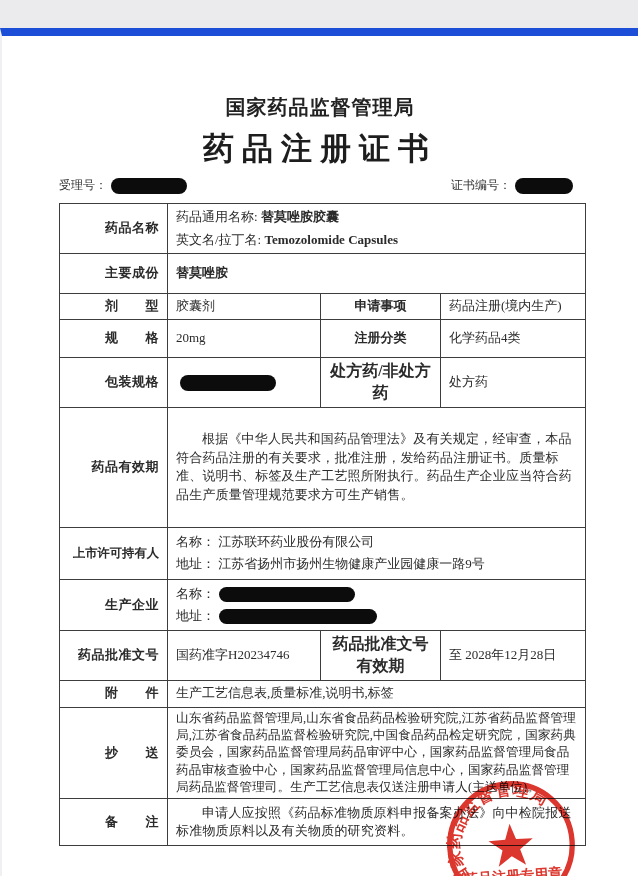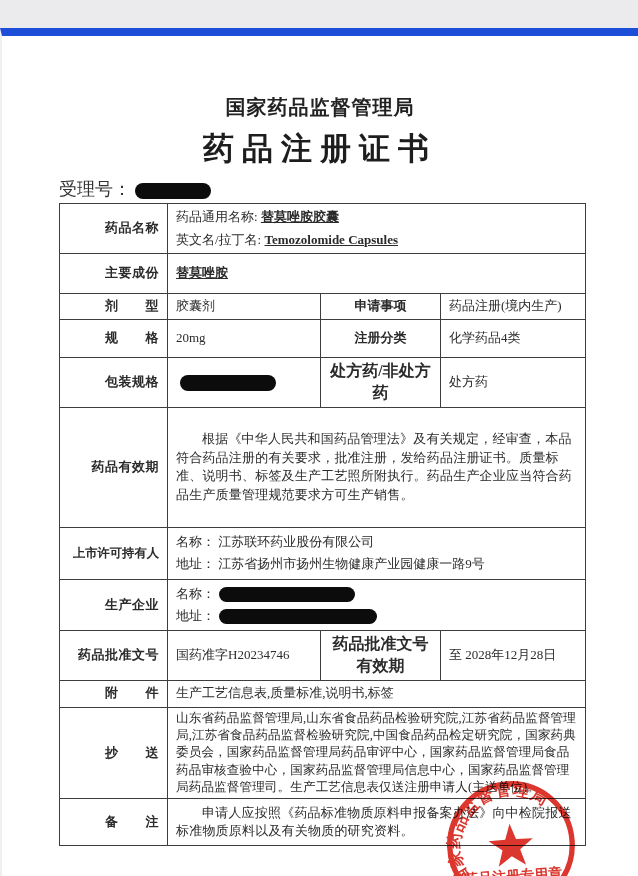--- a/index.html
+++ b/index.html
@@ -24,21 +24,21 @@
     font-family:"Liberation Sans","DejaVu Sans",sans-serif;
     font-weight:700;font-size:20px;letter-spacing:1px;color:#222;
   }
   .cert-title{
     position:absolute;left:0;top:92px;width:100%;
     text-align:center;
     font-size:31px;font-weight:600;letter-spacing:8px;color:#1d1d1d;
   }
   .ref-line{
     position:absolute;left:57px;top:141px;width:526px;height:20px;
-    font-size:18px;color:#333;
+    font-size:12px;color:#333;
   }
   .ref-left{position:absolute;left:0;top:0;}
   .ref-right{position:absolute;right:12px;top:0;}
   .bar{
     display:inline-block;background:#0c0c0c;border-radius:8px;
     vertical-align:middle;height:16px;margin-left:4px;
   }
   table.cert{
     position:absolute;left:57px;top:167px;width:526px;
     border-collapse:collapse;table-layout:fixed;
@@ -49,21 +49,21 @@
     font-size:13px;line-height:1.4;color:#2b2b2b;
     overflow:hidden;
   }
   td.lbl{
     font-weight:700;text-align:right;font-size:14px;letter-spacing:0.5px;
     padding:2px 2px;color:#242424;
   }
   td.lbl.small{font-size:12.3px;letter-spacing:0;}
   td.lbl2{font-weight:700;text-align:center;font-size:13.5px;padding:2px 2px;color:#242424;}
   td.lbl2.small{font-size:16px;}
-  .bold{font-weight:700;text-decoration:underline;}
+  .bold{font-weight:700;}
   .twoline div{padding:2px 0;}
   .para{ text-indent:2em; font-size:13px; line-height:1.42; letter-spacing:0.2px;}
   .para-cc{ font-size:12.6px; line-height:1.38; letter-spacing:0.1px;}
   .issue-date{
     position:absolute;left:455px;top:845px;
     font-size:13.5px;font-weight:700;color:#1f1f1f;letter-spacing:1px;
     z-index:1;
   }
   .seal{
     position:absolute;left:441px;top:741px;width:136px;height:136px;
@@ -75,20 +75,23 @@
 <body>
 
 <div class="page">
 
   <div class="agency-title">国家药品监督管理局</div>
   <div class="cert-title">药品注册证书</div>
 
   <div class="ref-line">
     <span class="ref-left">
       <span>受理号：</span><span class="bar" style="width:76px;"></span>
+    </span>
+    <span class="ref-right">
+      <span>证书编号：</span><span class="bar" style="width:58px;"></span>
     </span>
   </div>
 
   <table class="cert">
     <colgroup>
         <col style="width:108px">
         <col style="width:153px">
         <col style="width:120px">
         <col style="width:145px">
       </colgroup>

